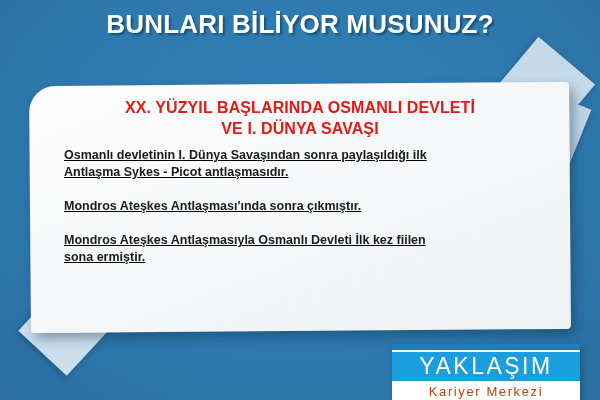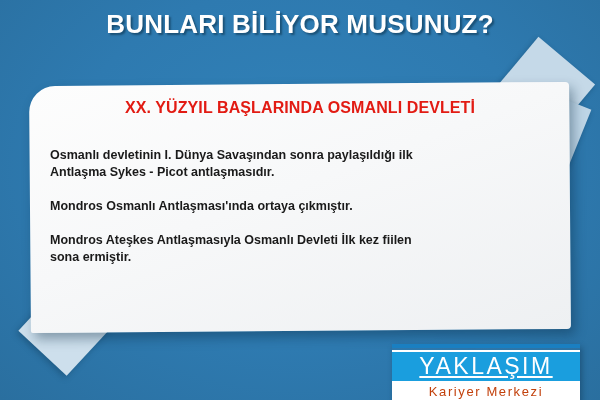--- a/index.html
+++ b/index.html
@@ -113,23 +113,24 @@
     color: #e21b13;
     font-weight: bold;
     font-size: 16px;
     line-height: 21px;
     letter-spacing: 0.1px;
     white-space: nowrap;
   }
 
   .body-copy {
     position: absolute;
-    left: 20px;
+    left: 34px;
     top: 63px;
     width: 470px;
+    text-decoration: underline;
   }
   .para {
     color: #1a1a1a;
     font-weight: bold;
     font-size: 12.5px;
     line-height: 17px;
     margin: 0 0 17px 0;
   }
   .para:last-child {
     margin-bottom: 4px;
@@ -160,21 +161,20 @@
     text-align: center;
     padding: 1px 0 2px 0;
   }
   .logo-main span {
     color: #ffffff;
     font-size: 23px;
     font-weight: normal;
     letter-spacing: 2.5px;
     line-height: 26px;
     display: block;
-    text-decoration: underline;
   }
   .logo-sub {
     background: #ffffff;
     text-align: center;
     padding: 1px 0 2px 0;
   }
   .logo-sub span {
     color: #c2410c;
     font-size: 13px;
     letter-spacing: 1.6px;
@@ -193,29 +193,30 @@
 
   <div class="flap flap-tr"></div>
   <div class="flap flap-tr2"></div>
   <div class="flap flap-bl"></div>
 
   <div class="card">
     <div class="card-inner">
 
       <div class="card-heading">
         <span>XX. YÜZYIL BAŞLARINDA OSMANLI DEVLETİ</span>
+        <span>VE I. DÜNYA SAVAŞI</span>
       </div>
 
       <div class="body-copy">
         <p class="para">
           <span>Osmanlı devletinin I. Dünya Savaşından sonra paylaşıldığı ilk</span>
           <span>Antlaşma Sykes - Picot antlaşmasıdır.</span>
         </p>
         <p class="para">
-          <span>Mondros Osmanlı Antlaşması'ında ortaya çıkmıştır.</span>
+          <span>Mondros Ateşkes Antlaşması'ında sonra çıkmıştır.</span>
         </p>
         <p class="para">
           <span>Mondros Ateşkes Antlaşmasıyla Osmanlı Devleti İlk kez fiilen</span>
           <span>sona ermiştir.</span>
         </p>
       </div>
 
     </div>
   </div>
 

